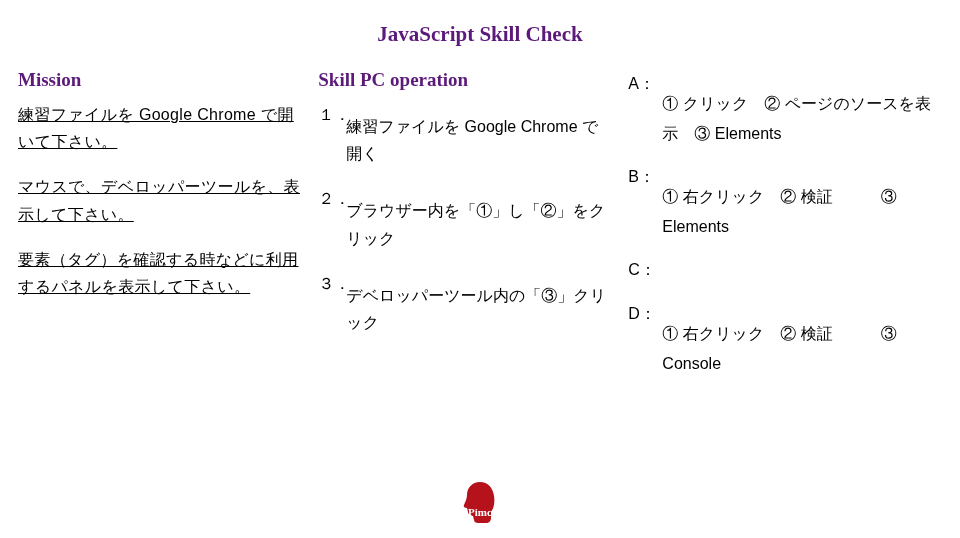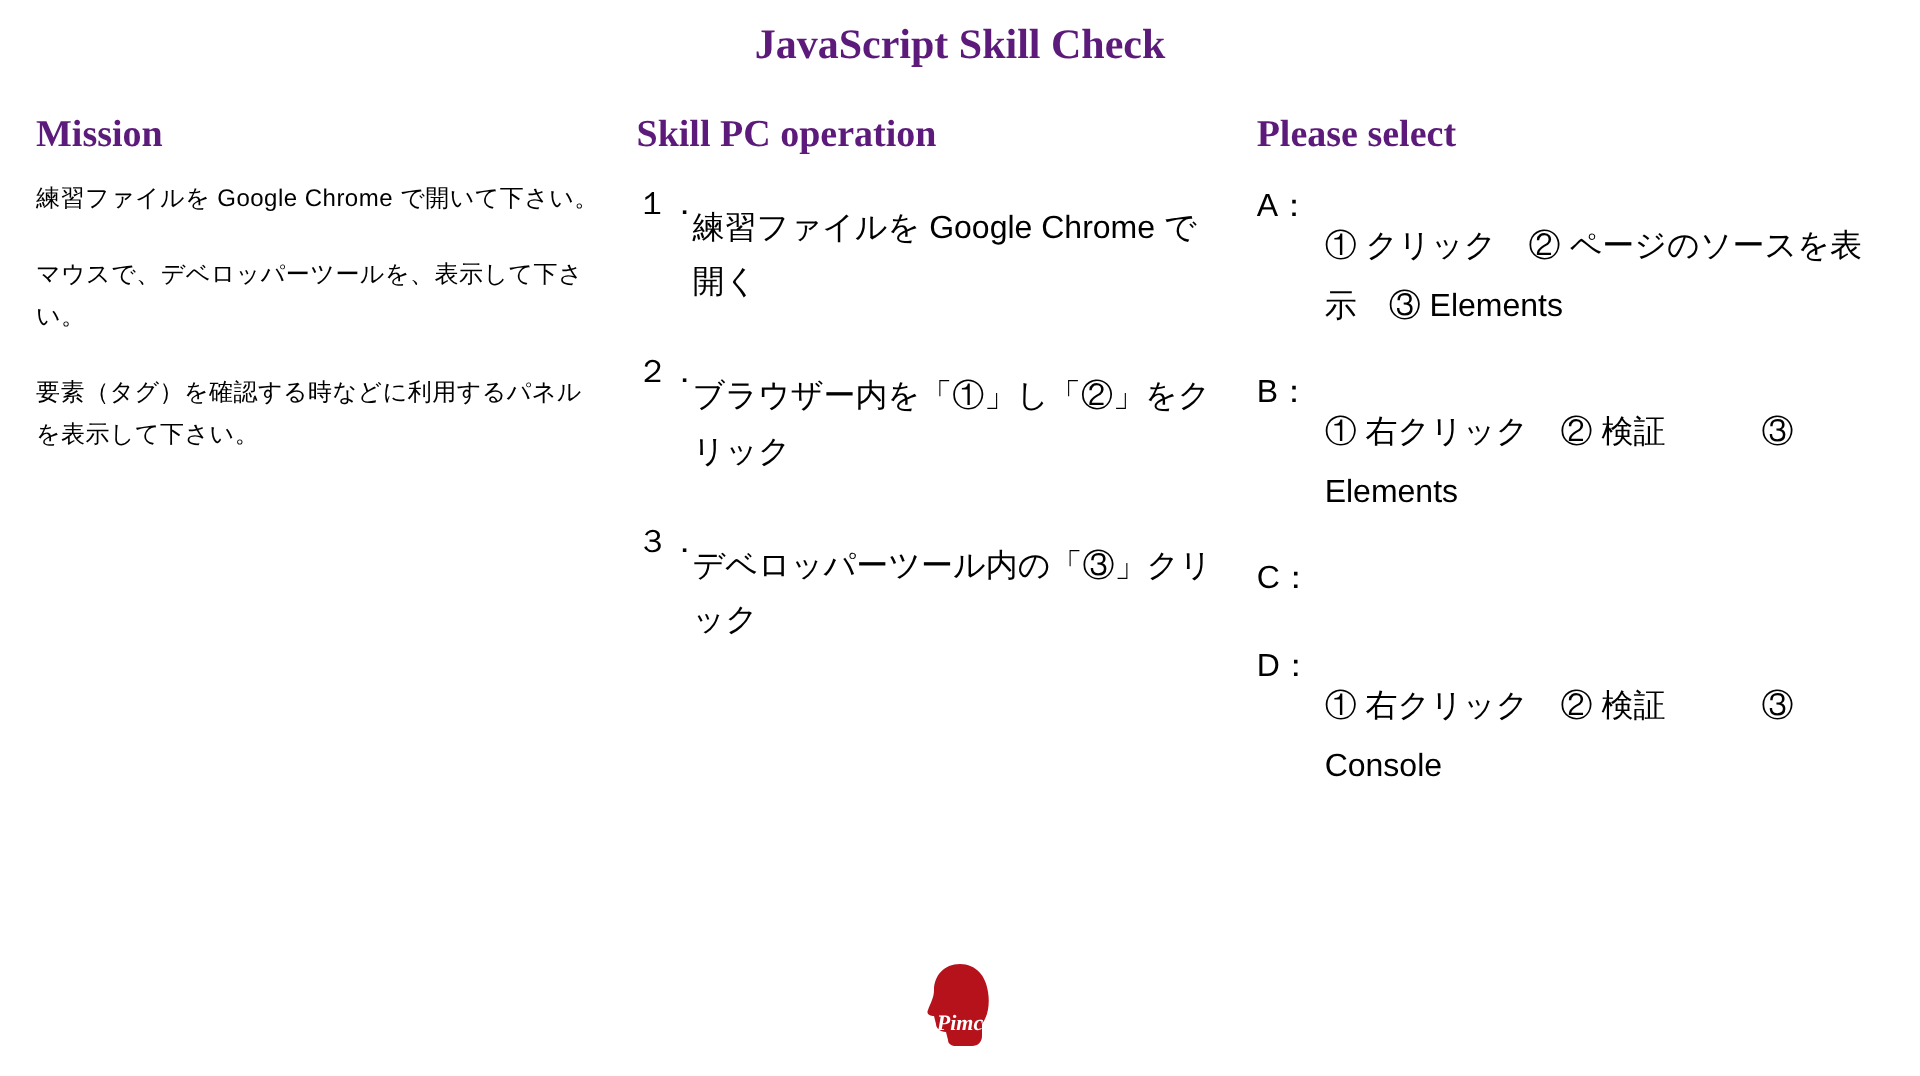--- a/index.html
+++ b/index.html
@@ -10,42 +10,43 @@
     font-family: "Hiragino Kaku Gothic Pro", "Meiryo", sans-serif;
     color: #000;
     position: relative;
   }
   .title {
     text-align: center;
     font-family: Georgia, "Times New Roman", serif;
     font-weight: bold;
     font-size: 21px;
     color: #5c1a7a;
-    padding-top: 10px;
+    padding-top: 22px;
   }
   .cols {
     display: flex;
     padding: 22px 18px 0 18px;
     gap: 16px;
   }
   .col-mission { width: 290px; }
   .col-operation { width: 300px; }
   .col-select { width: 320px; }
   .sec-head {
     font-family: Georgia, "Times New Roman", serif;
     font-weight: bold;
     font-size: 19px;
     color: #5c1a7a;
     margin-bottom: 10px;
   }
   .mission-item {
-    font-size: 12px;
+    font-size: 16px;
     line-height: 1.7;
     margin-bottom: 18px;
     letter-spacing: 0.02em;
+    text-decoration: underline;
   }
   .op-row {
     display: flex;
     font-size: 16px;
     line-height: 1.7;
     margin-bottom: 18px;
   }
   .op-num { width: 28px; flex-shrink: 0; }
   .op-txt { flex: 1; margin-top: 12px; }
   .sel-row {
@@ -66,21 +67,20 @@
   .footer-logo svg { display: block; margin: 0 auto; }
   .logo-text {
     font-family: Georgia, serif;
     font-weight: bold;
     font-size: 11px;
     color: #fff;
     position: absolute;
     left: 50%;
     bottom: 6px;
     transform: translateX(-50%);
-    font-style: italic;
   }
 </style>
 </head>
 <body>
 
 <div class="title">JavaScript Skill Check</div>
 
 <div class="cols">
 
   <div class="col-mission">
@@ -100,21 +100,20 @@
       <div class="op-num">２．</div>
       <div class="op-txt">ブラウザー内を「①」し「②」をクリック</div>
     </div>
     <div class="op-row">
       <div class="op-num">３．</div>
       <div class="op-txt">デベロッパーツール内の「③」クリック</div>
     </div>
   </div>
 
   <div class="col-select">
-    <div class="sec-head">Please select</div>
     <div class="sel-row">
       <div class="sel-lab">A：</div>
       <div class="sel-opts">① クリック　② ページのソースを表示　③ Elements</div>
     </div>
     <div class="sel-row">
       <div class="sel-lab">B：</div>
       <div class="sel-opts">① 右クリック　② 検証　　　③ Elements</div>
     </div>
     <div class="sel-row">
       <div class="sel-lab">C：</div>

